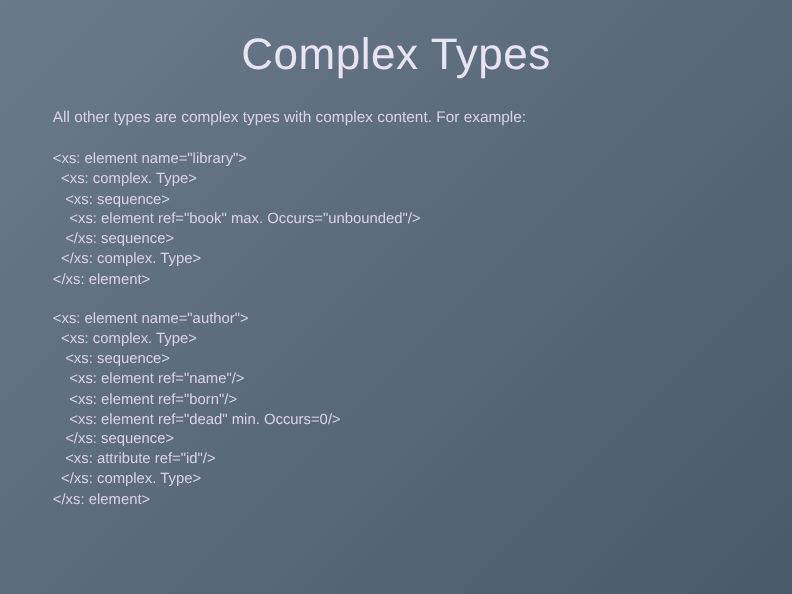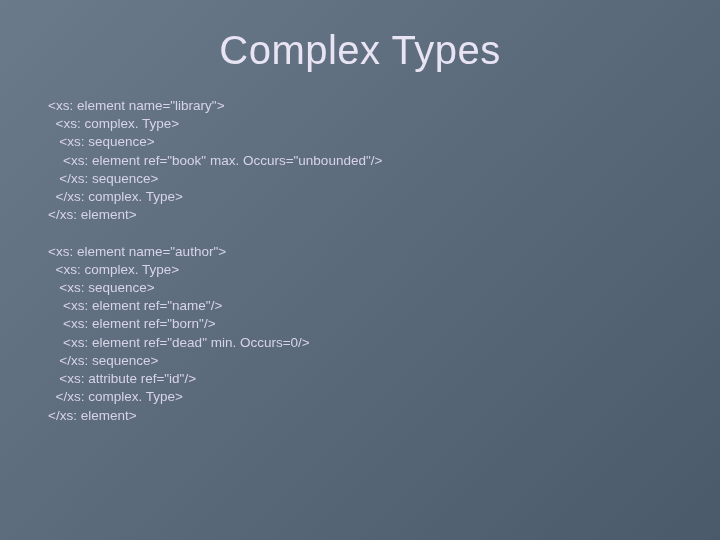--- a/index.html
+++ b/index.html
@@ -43,20 +43,21 @@
     font-family: "Trebuchet MS", "Arial", sans-serif;
     margin-bottom: 18px;
   }
 </style>
 </head>
 <body>
 
 <div class="slide">
   <h1 class="title">Complex Types</h1>
 
+  <p class="intro">All other types are complex types with complex content. For example:</p>
 
   <div class="code-block">&lt;xs: element name="library"&gt;
   &lt;xs: complex. Type&gt;
    &lt;xs: sequence&gt;
     &lt;xs: element ref="book" max. Occurs="unbounded"/&gt;
    &lt;/xs: sequence&gt;
   &lt;/xs: complex. Type&gt;
 &lt;/xs: element&gt;</div>
 
   <div class="code-block">&lt;xs: element name="author"&gt;

